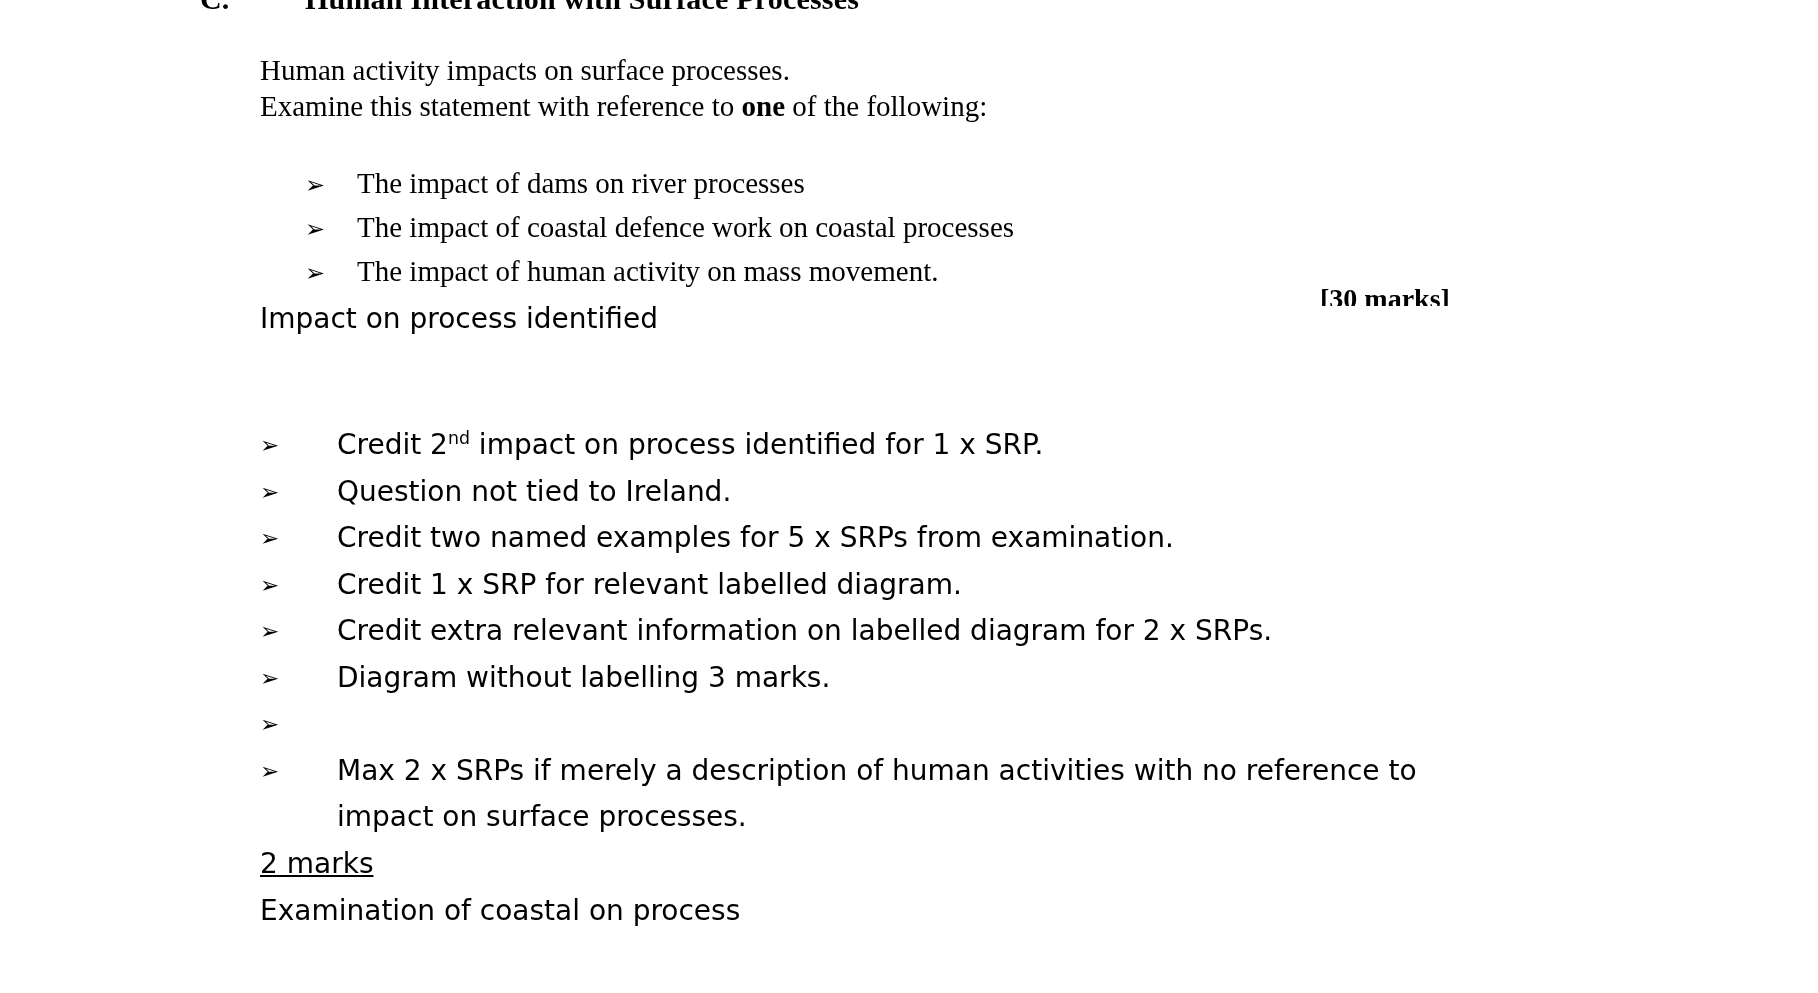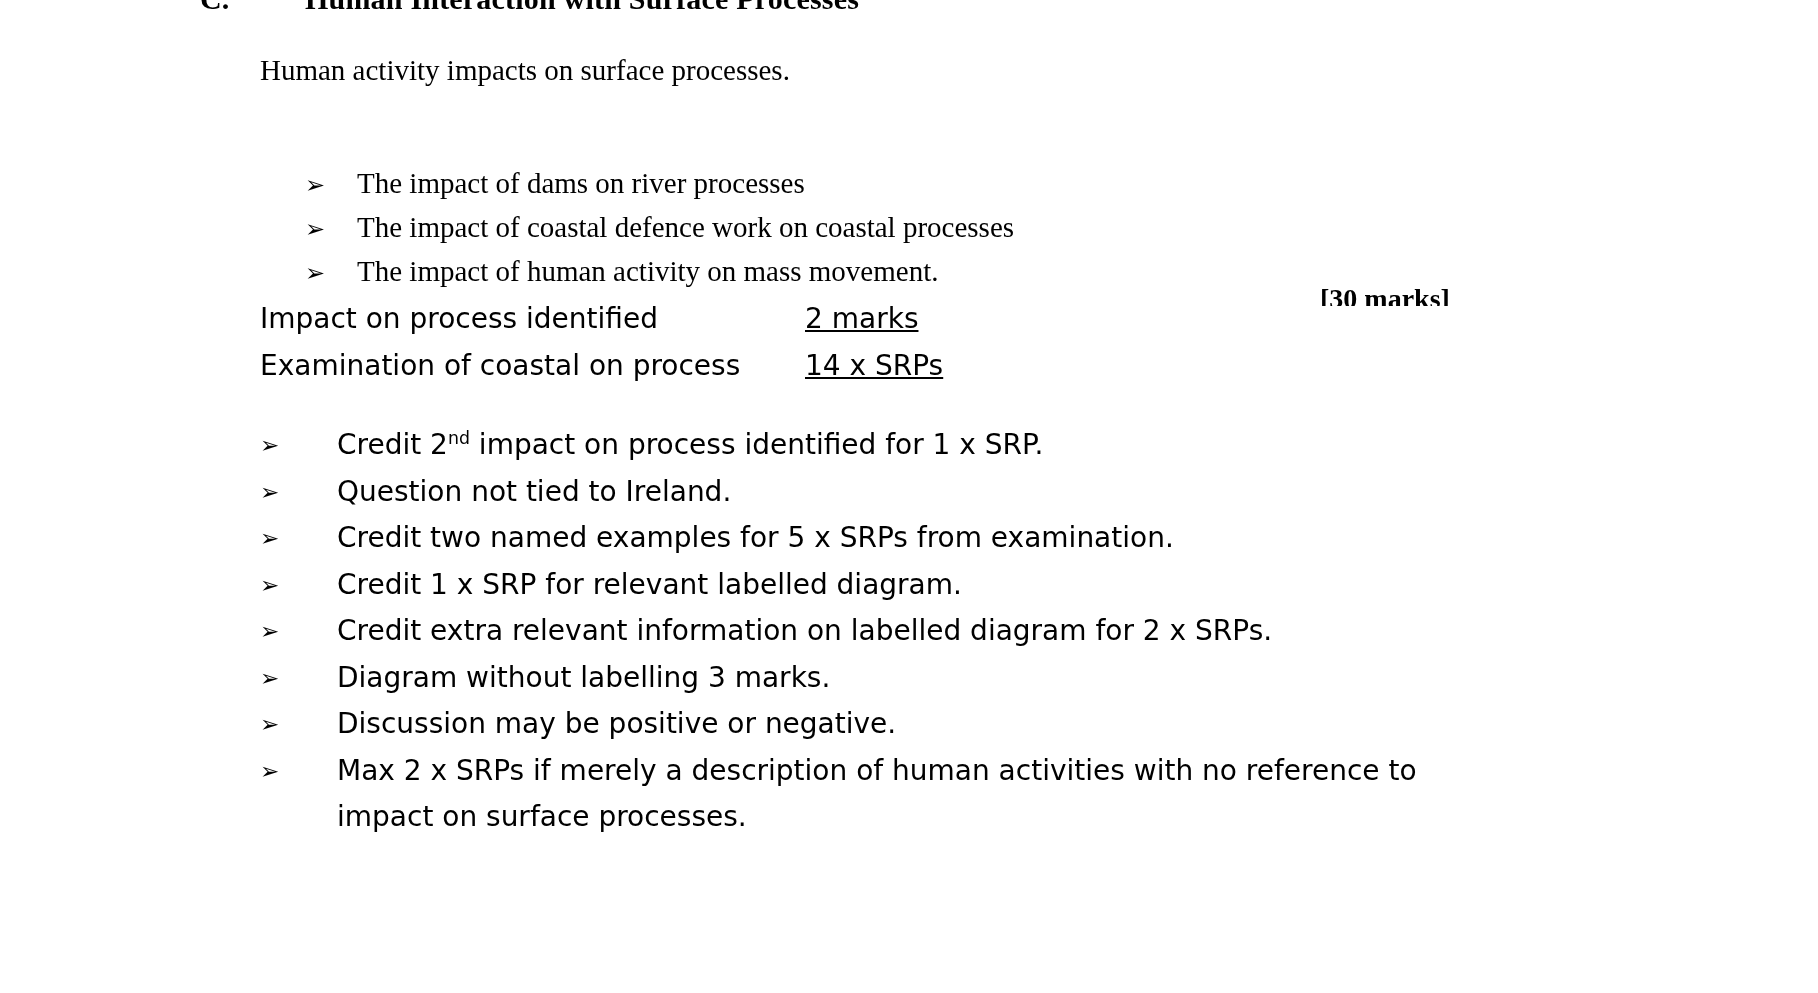--- a/index.html
+++ b/index.html
@@ -95,20 +95,21 @@
     left: 260px;
     top: 295px;
     width: 1300px;
     font-family: "DejaVu Sans", sans-serif;
     font-size: 28px;
     line-height: 47px;
   }
   .scheme .srow {
     display: flex;
     white-space: nowrap;
+    flex-direction: column;
   }
   .scheme .label {
     width: 545px;
     flex: 0 0 545px;
   }
   .scheme .value {
     flex: 0 0 auto;
     text-decoration: underline;
   }
 
@@ -148,20 +149,21 @@
 <body>
 
 <div class="page">
 
   <div class="heading">
     <span class="letter">C.</span><span>Human Interaction with Surface Processes</span>
   </div>
 
   <div class="intro">
     <div class="line">Human activity impacts on surface processes.</div>
+    <div class="line"><span>Examine this statement with reference to </span><b>one</b><span> of the following:</span></div>
   </div>
 
   <div class="serif-bullets">
     <div class="row">
       <span class="arrow">➢</span>
       <span>The impact of dams on river processes</span>
     </div>
     <div class="row">
       <span class="arrow">➢</span>
       <span>The impact of coastal defence work on coastal processes</span>
@@ -212,21 +214,20 @@
       <span class="ntext">Credit extra relevant information on labelled diagram for 2 x SRPs.</span>
     </div>
 
     <div class="nrow">
       <span class="arrow">➢</span>
       <span class="ntext">Diagram without labelling 3 marks.</span>
     </div>
 
     <div class="nrow">
       <span class="arrow">➢</span>
-      <span class="ntext">Discussion may be positive or negative.</span>
     </div>
 
     <div class="nrow">
       <span class="arrow">➢</span>
       <span class="ntext">Max 2 x SRPs if merely a description of human activities with no reference to impact on surface processes.</span>
     </div>
 
   </div>
 
 </div>

